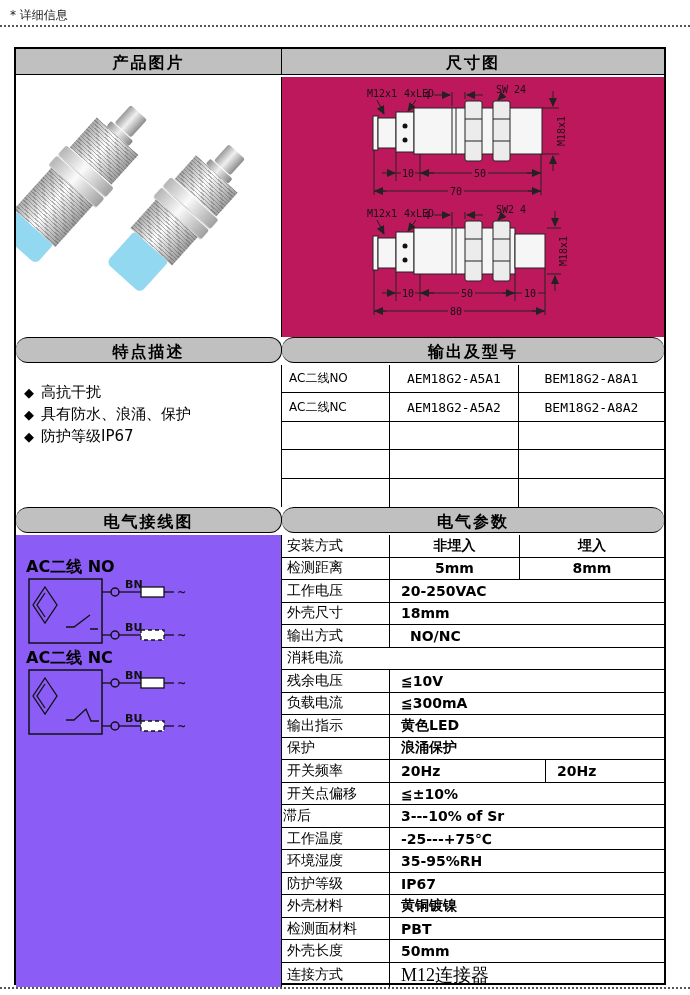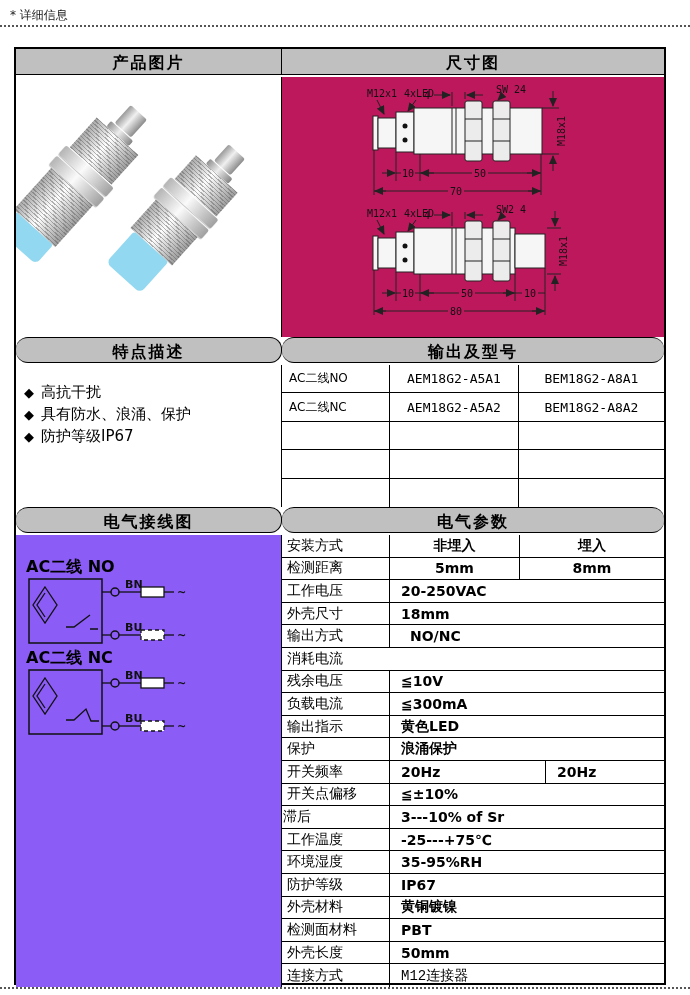--- a/index.html
+++ b/index.html
@@ -402,18 +402,18 @@
       <div class="pr one">
         <div class="lb">检测面材料</div>
         <div class="v">PBT</div>
       </div>
       <div class="pr one">
         <div class="lb">外壳长度</div>
         <div class="v">50mm</div>
       </div>
       <div class="pr one">
         <div class="lb">连接方式</div>
-        <div class="v" style="font-family:Liberation Mono, monospace; font-weight:normal; font-size:14px;">M12连接器</div>
+        <div class="v" style="font-family:Liberation Serif, serif; font-weight:normal; font-size:18px;">M12连接器</div>
       </div>
     </div>
 
   </div>
 </div>
 
 </body></html>

